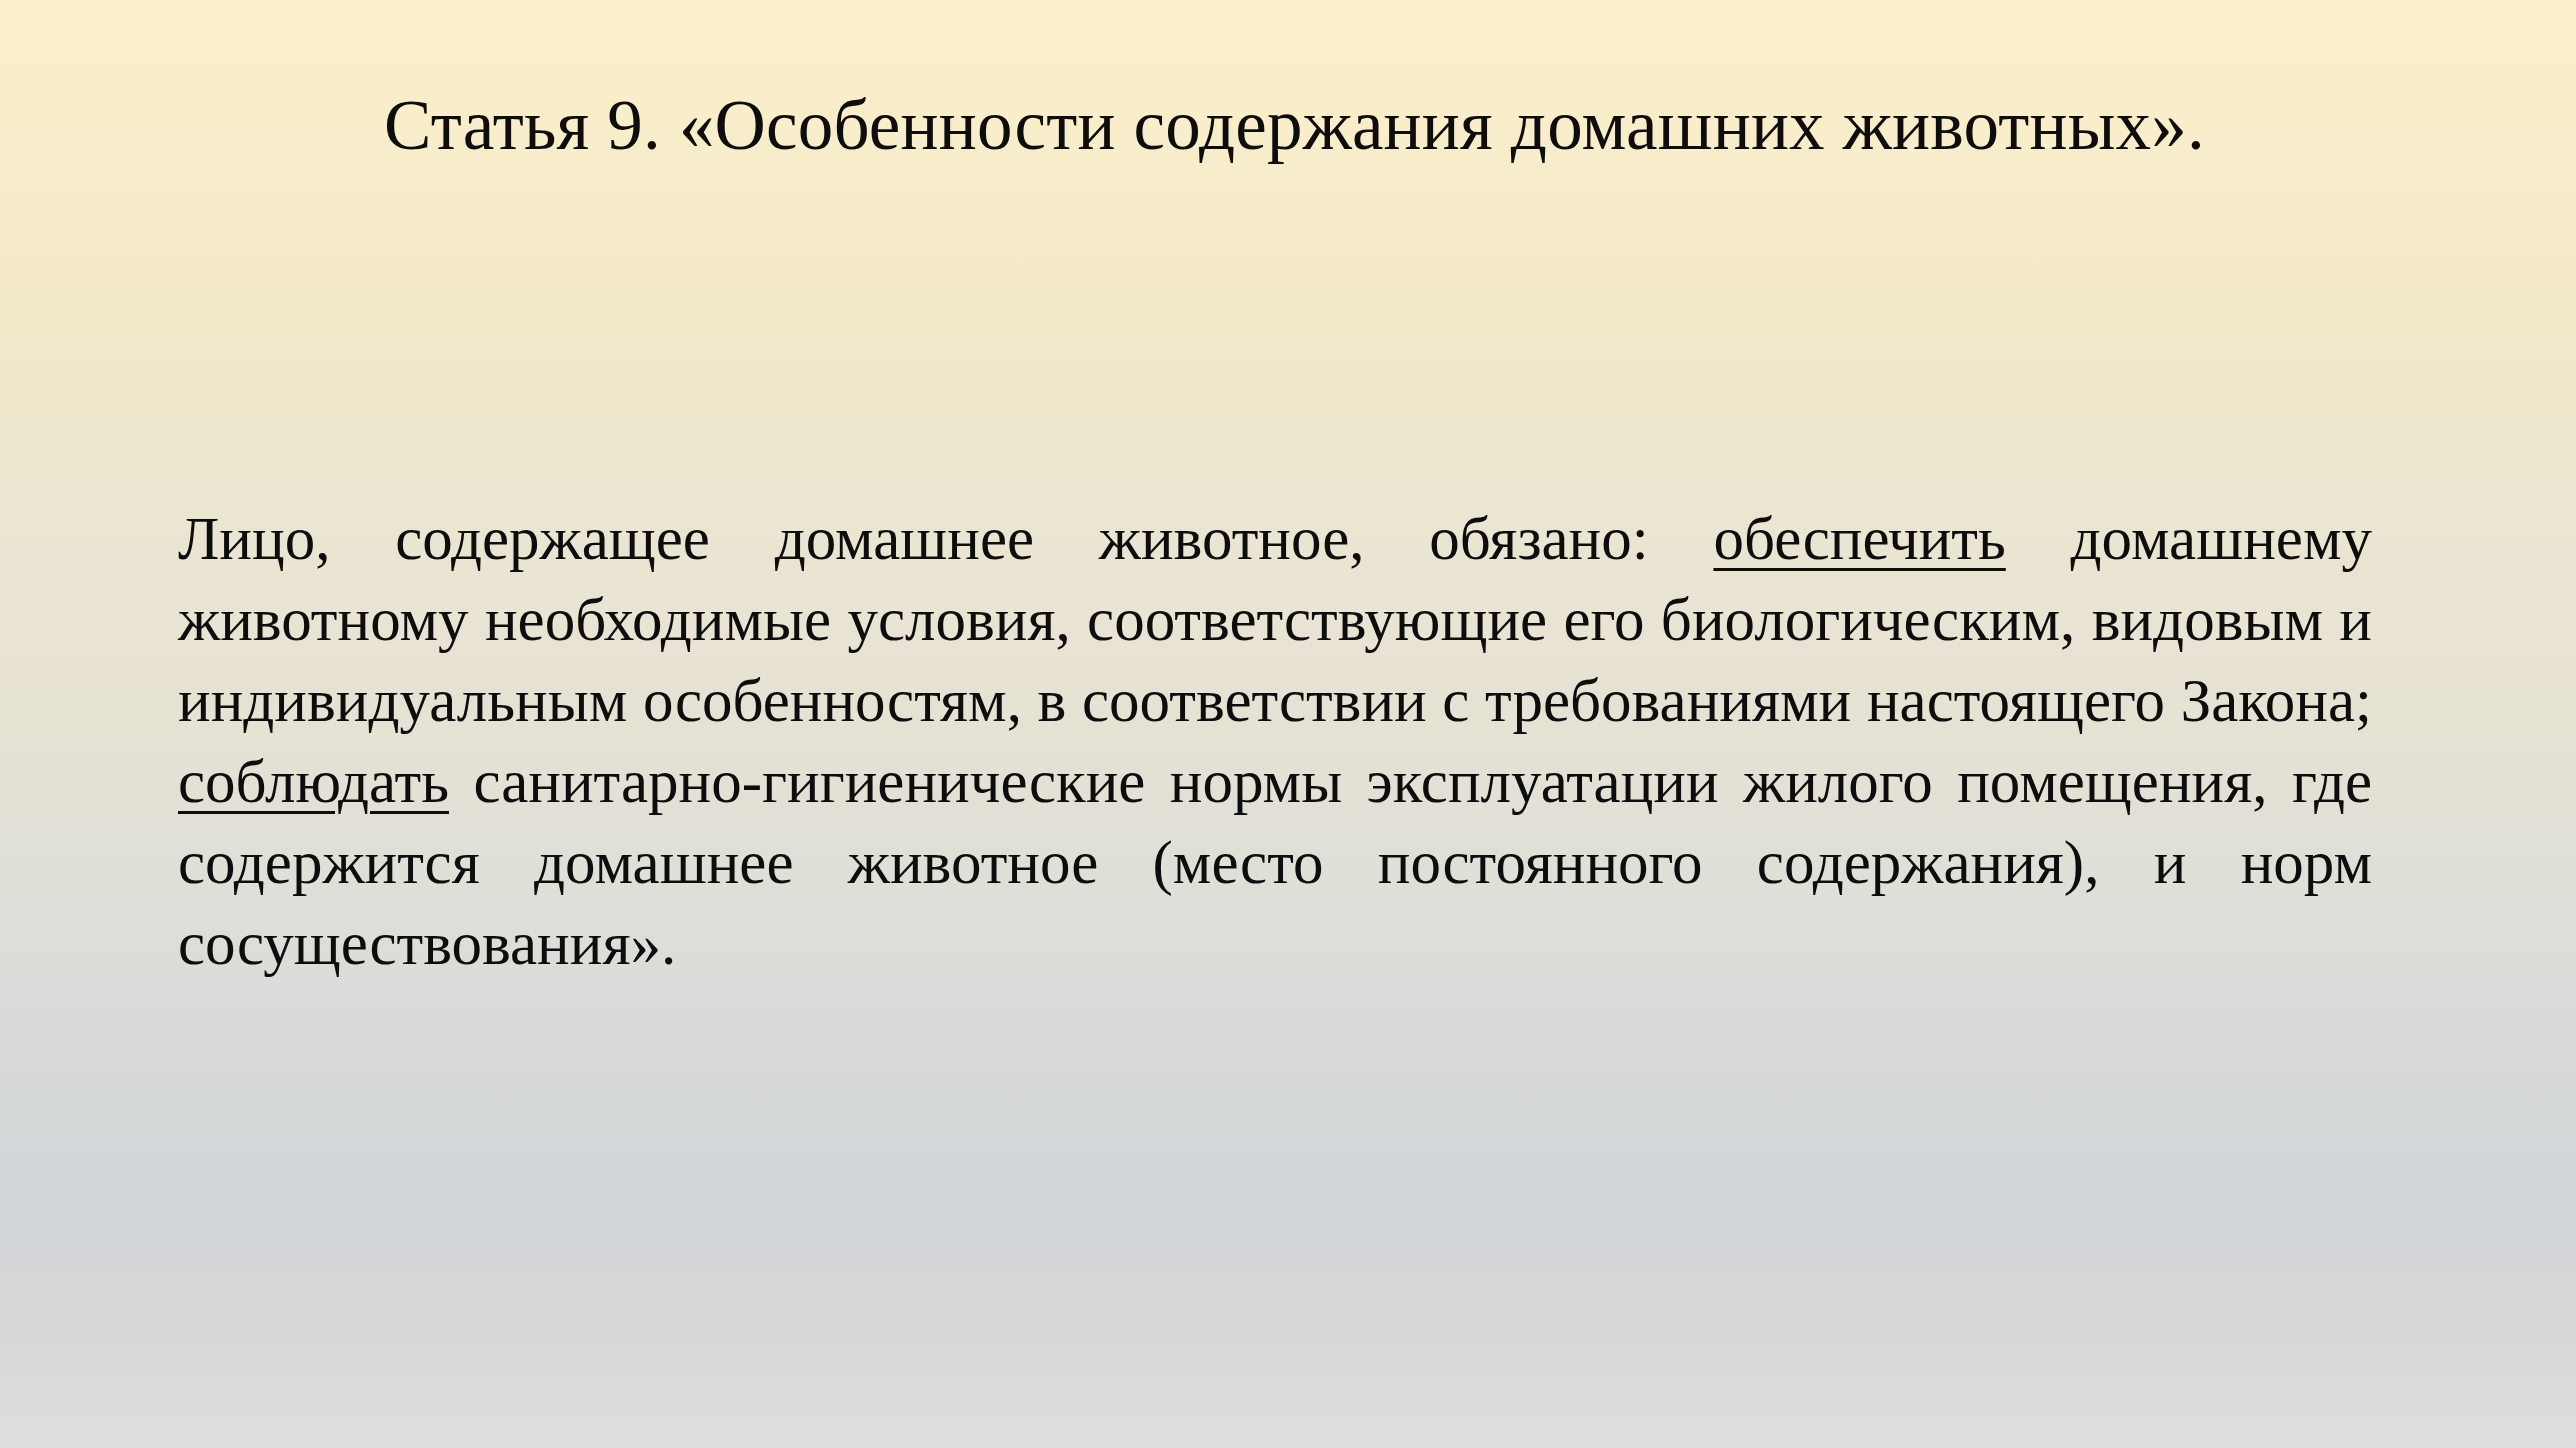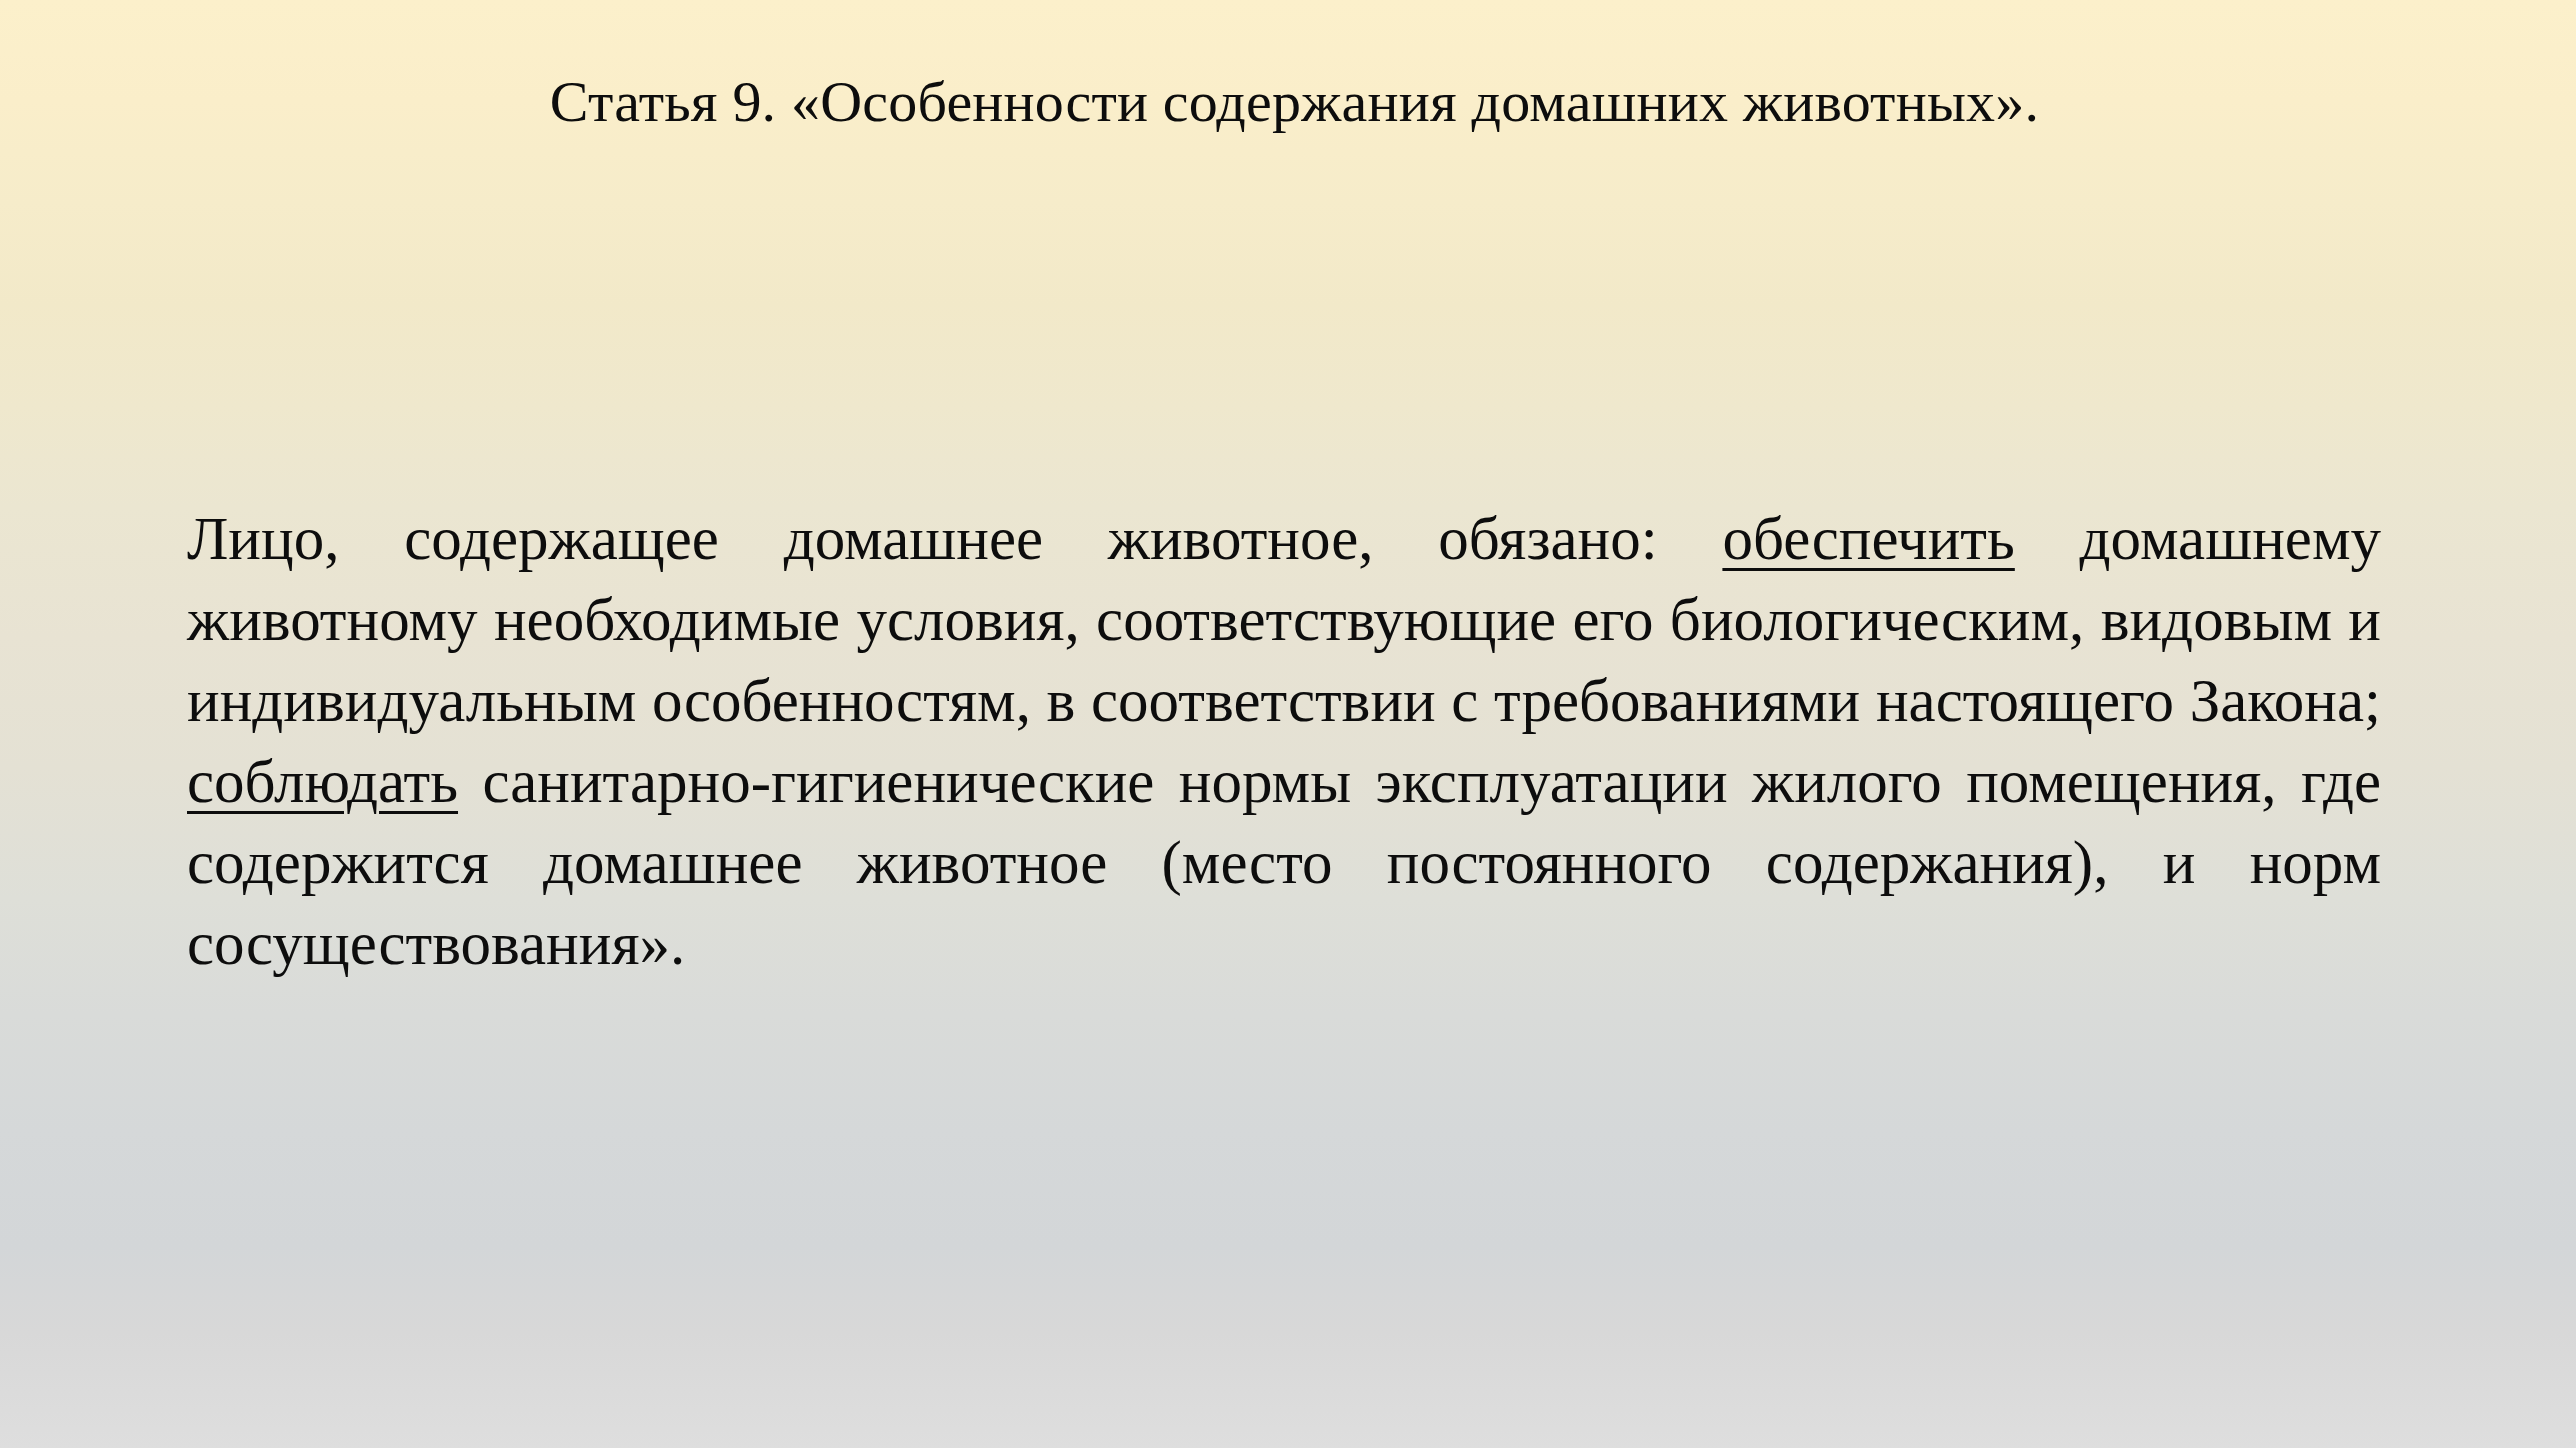--- a/index.html
+++ b/index.html
@@ -42,34 +42,34 @@
 
   
   #title-block {
     position: absolute;
     left: 145px;
     top: 68px;
     width: 2299px;
     text-align: center;
   }
   #title-text {
-    margin: 0;
+    margin: 16px;
     font-family: "Liberation Serif", "DejaVu Serif", serif;
     font-weight: 400;
-    font-size: 58px;
+    font-size: 71px;
     line-height: 1.17;
     color: #0d0d0d;
     letter-spacing: 0.2px;
     white-space: pre-line;
   }
 
   
   #body-block {
     position: absolute;
-    left: 187px;
+    left: 178px;
     top: 498px;
     width: 2194px;
   }
   .body-paragraph {
     margin: 0;
     font-family: "Liberation Serif", "DejaVu Serif", serif;
     font-weight: 400;
     font-size: 61px;
     line-height: 81px;
     color: #0d0d0d;

